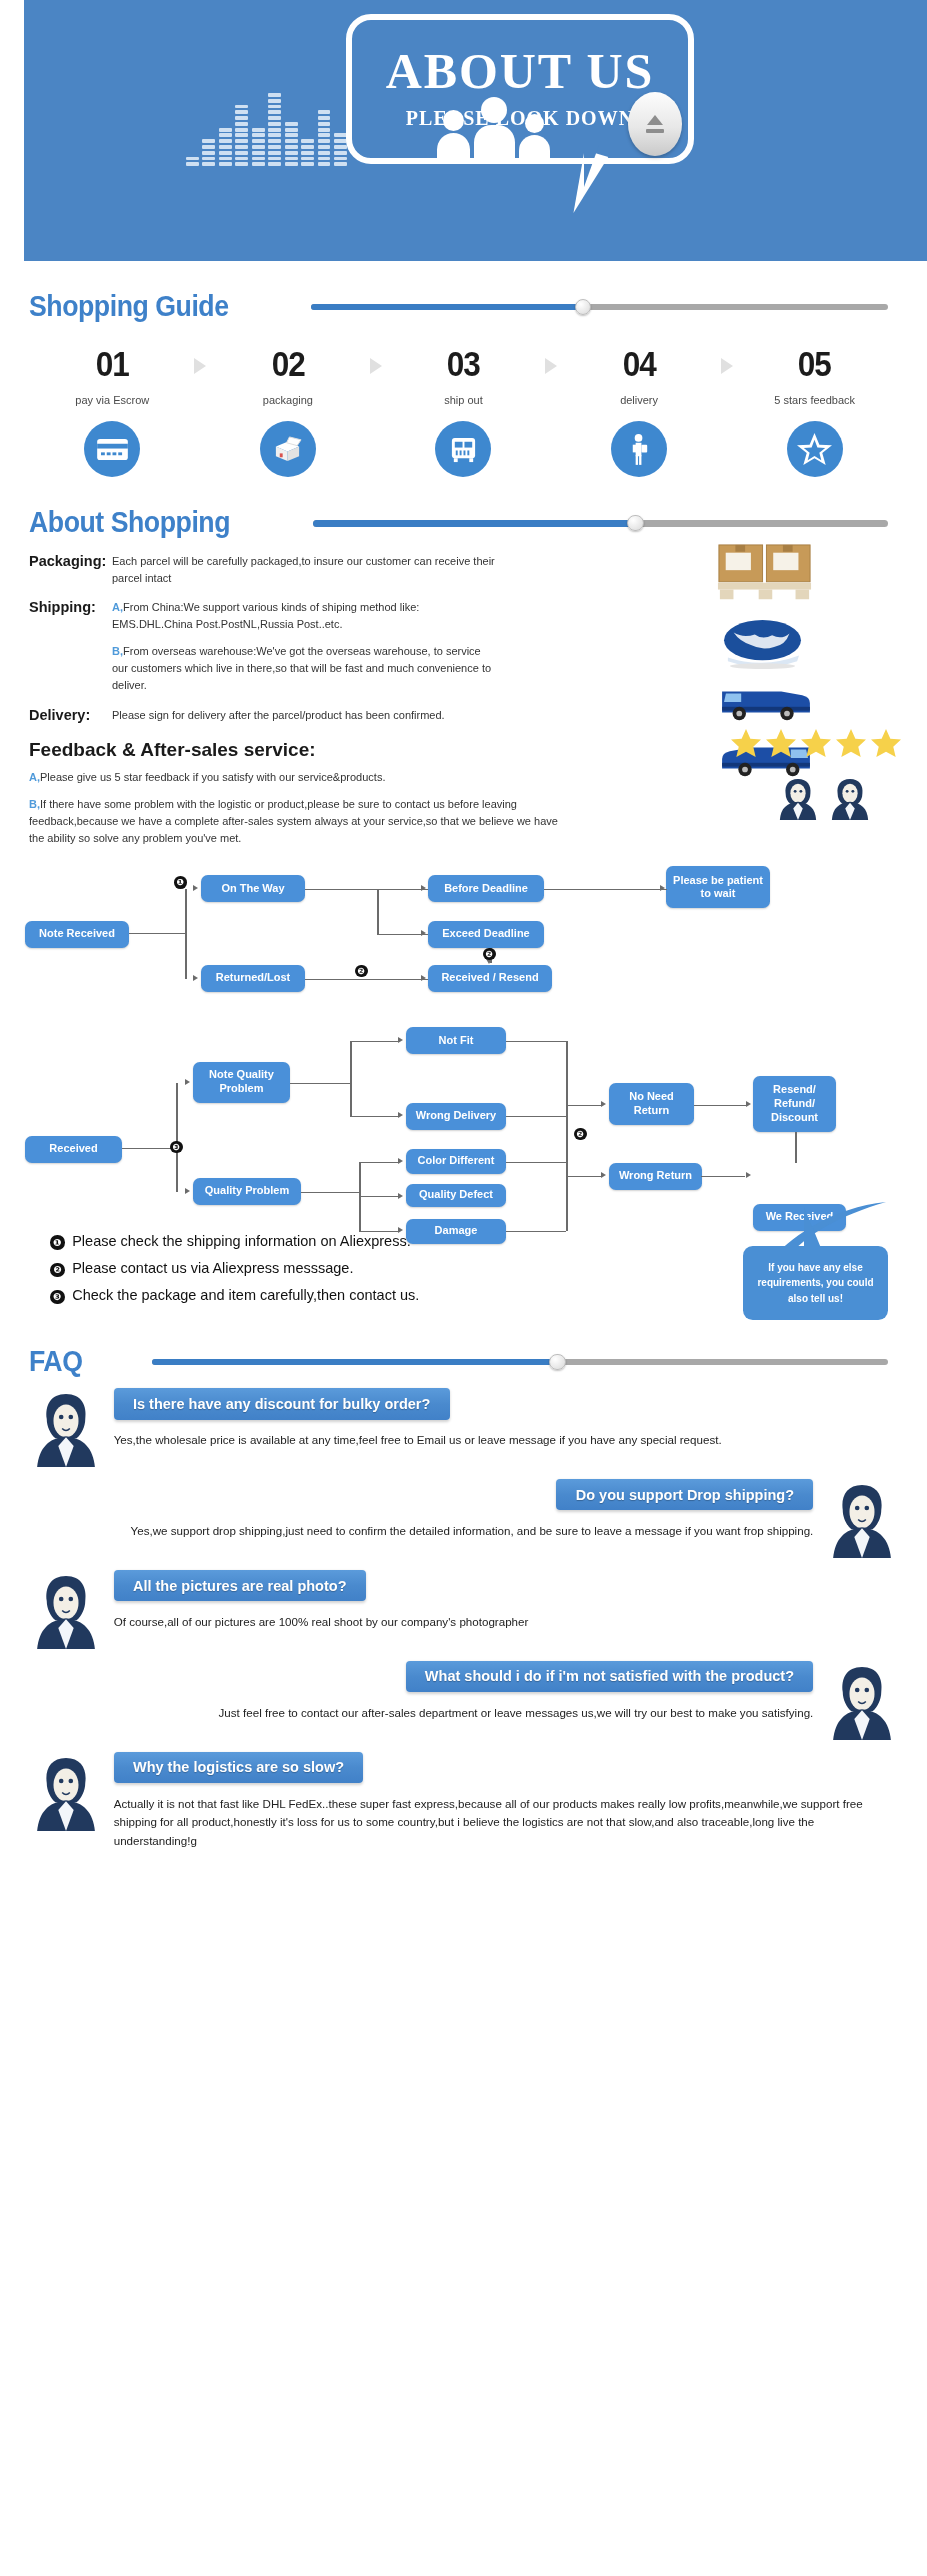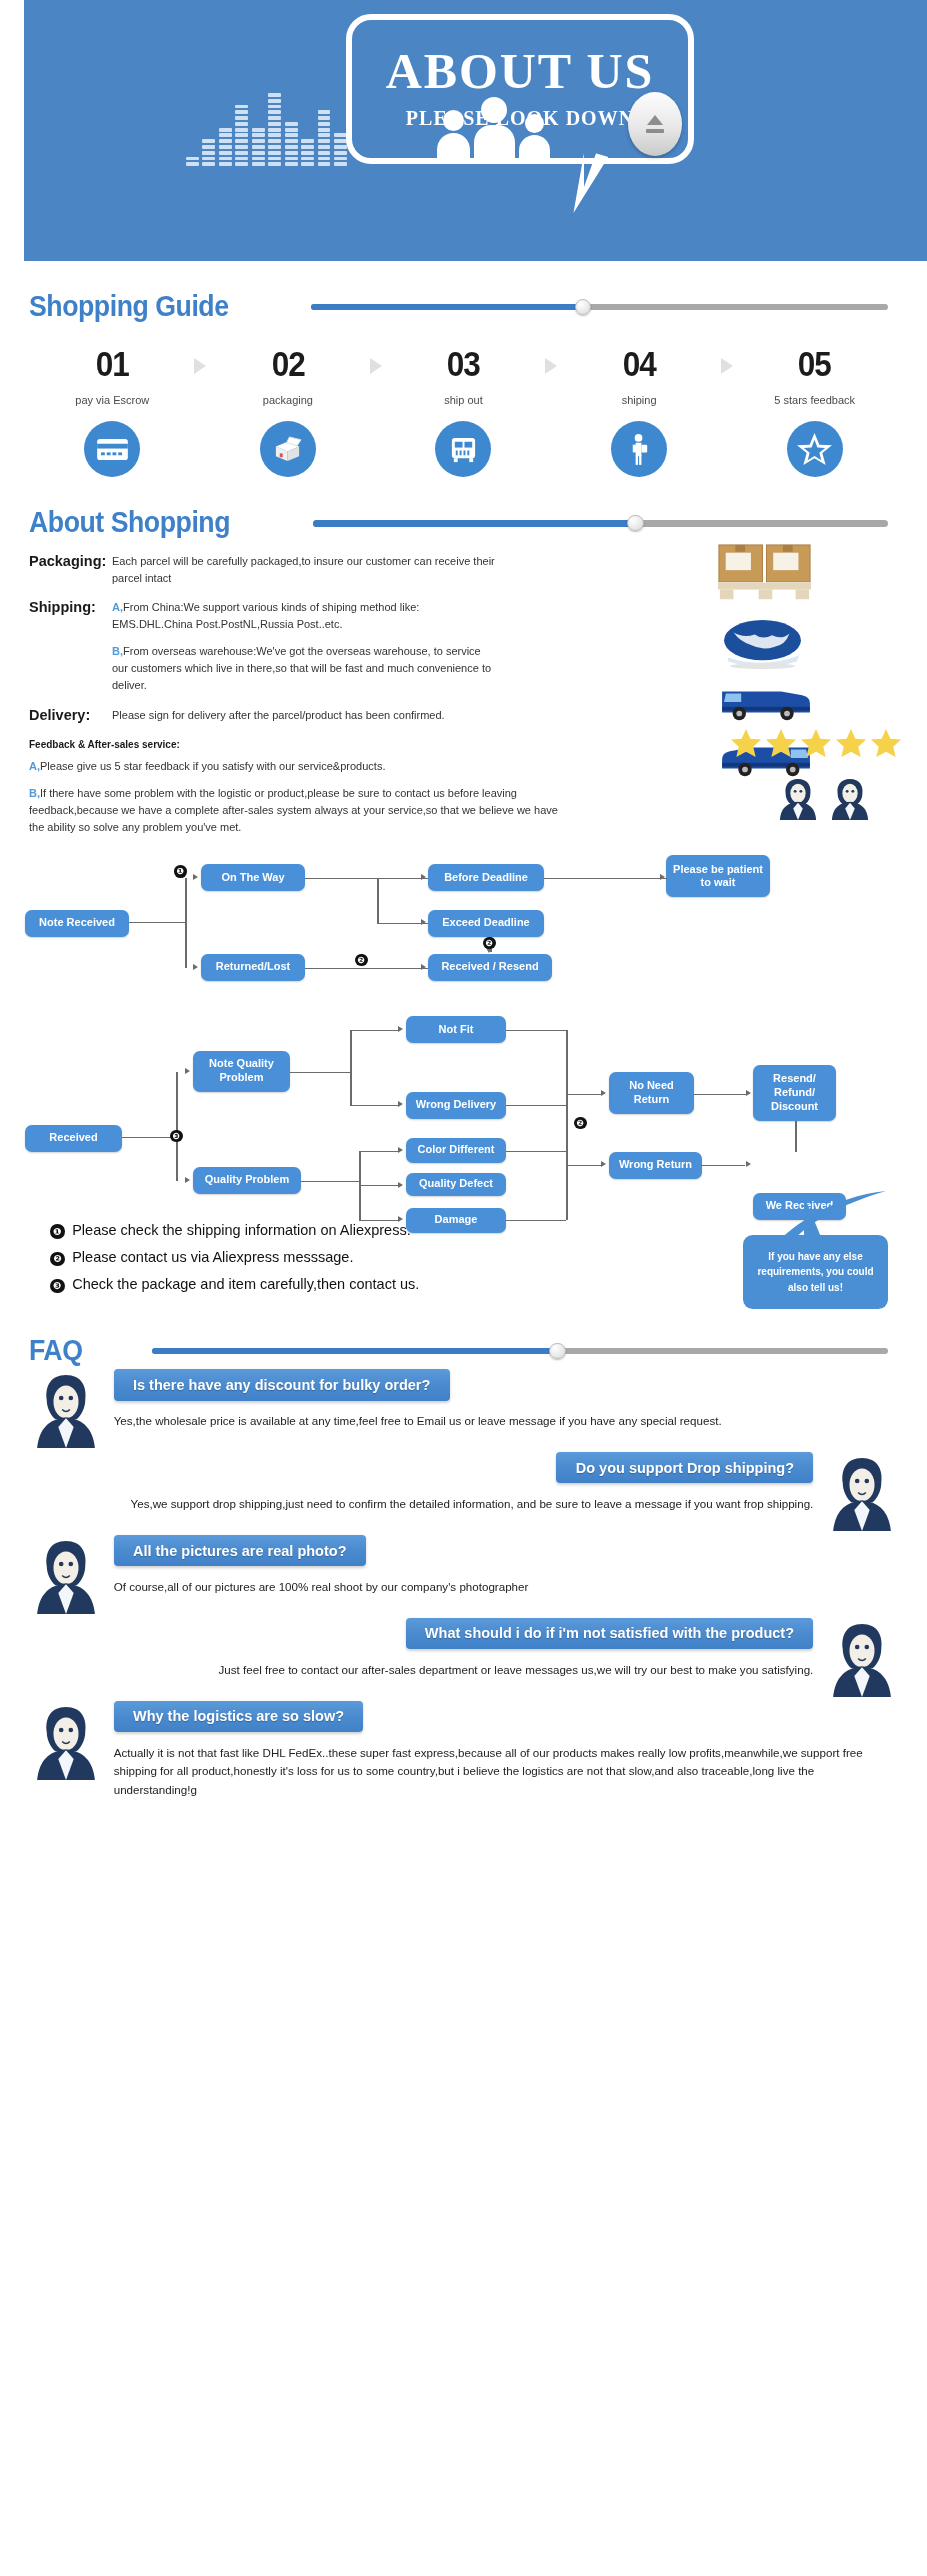--- a/index.html
+++ b/index.html
@@ -122,21 +122,21 @@
   .as-val { font-size: 11px; color: #333; line-height: 1.55; max-width: 386px; }
   .as-val p { margin-bottom: 9.7px; }
   .as-val p:last-child { margin-bottom: 0; }
   .mk { color: #4f9ada; font-weight: bold; }
 
   .right-art { position: absolute; right: 27px; top: 0; width: 184px; }
   .pallet { width: 97px; margin: 3.9px auto 0; }
   .globe { width: 93px; height: 50px; margin: 11.6px auto 0; }
   .van { width: 100px; height: 42px; margin: 9.7px auto 0; }
 
-  .fb-head { font-size: 10px; font-weight: bold; margin: 15.5px 0 7.7px 0; }
+  .fb-head { font-size: 19px; font-weight: bold; margin: 15.5px 0 7.7px 0; }
   .fb-line { font-size: 11px; color: #333; line-height: 1.55; margin-bottom: 9.7px; max-width: 541px; }
 
   .stars { position: absolute; right: 25px; top: 189px; display: flex; gap: 2.9px; }
   .agents { position: absolute; right: 56px; top: 238px; display: flex; gap: 9.7px; }
 
   
   .flow { position: relative; height: 155px; margin: 5.8px 0 0 0; }
   .flow2 { position: relative; height: 217px; margin: 0; }
   .node {
     position: absolute;
@@ -184,21 +184,21 @@
     position: absolute; right: 62px; top: -39px;
     width: 0; height: 0;
     border-left: 17.4px solid #4a8fd4;
     border-right: 5.8px solid transparent;
     border-top: 41px solid transparent;
   }
   .swoosh { position: absolute; right: 39px; top: -39px; width: 116px; height: 58px; }
 
   
   .faq { padding: 0 25px 29px 25px; }
-  .faq-item { display: flex; align-items: flex-start; margin-top: 2px; }
+  .faq-item { display: flex; align-items: flex-start; margin-top: 10px; }
   .faq-item.rev { flex-direction: row-reverse; }
   .faq-avatar { width: 81px; flex: 0 0 81px; display: flex; justify-content: center; padding-top: 3.9px; }
   .faq-main { flex: 1; padding: 0 7.7px; }
   .q-bar {
     display: inline-block;
     background: linear-gradient(180deg,#5b9bdb 0%,#4a8ace 50%,#4181c8 100%);
     color: #fff; font-size: 14.5px; font-weight: bold;
     padding: 7.7px 19.3px; border-radius: 3.9px;
     box-shadow: 0 1.9px 2.9px rgba(0,0,0,.18);
     text-shadow: 0 1px 1px rgba(0,0,0,.25);
@@ -401,21 +401,21 @@
           <rect x="22" y="24" width="4" height="4" fill="#fff"></rect>
         </svg>
       </div>
     </div>
     <div class="step-arrow">
         <span></span>
       </div>
 
     <div class="step">
       <div class="step-num">04</div>
-      <div class="step-label">shiping</div>
+      <div class="step-label">delivery</div>
       <div class="step-icon">
         <svg width="25" height="33" viewBox="0 0 26 34">
           <circle cx="12" cy="5" r="4" fill="#fff"></circle>
           <rect x="9" y="10" width="6" height="14" fill="#fff"></rect>
           <rect x="6" y="12" width="4" height="8" fill="#fff"></rect>
           <rect x="15" y="12" width="6" height="8" rx="1" fill="#fff"></rect>
           <rect x="9" y="23" width="2.4" height="10" fill="#fff"></rect>
           <rect x="12.6" y="23" width="2.4" height="10" fill="#fff"></rect>
         </svg>
       </div>

